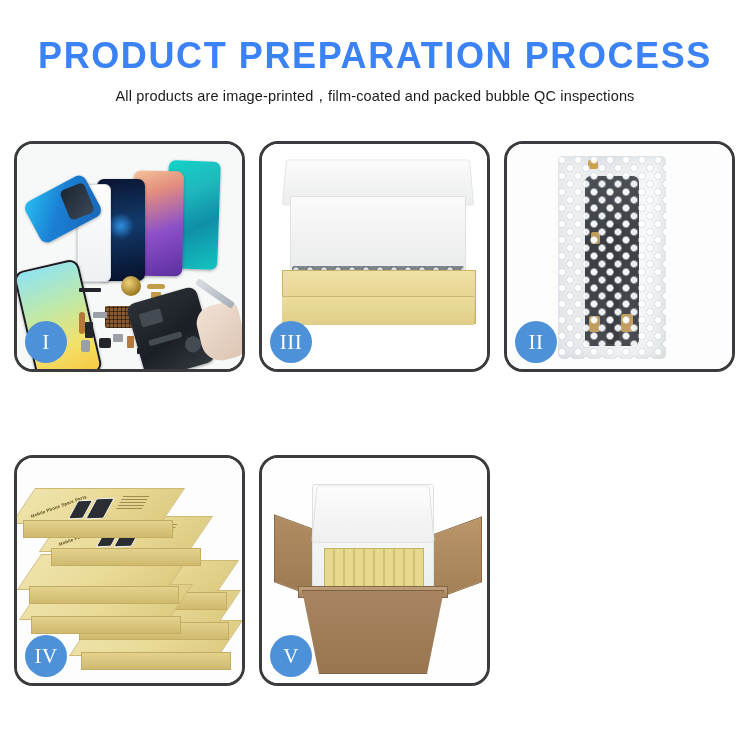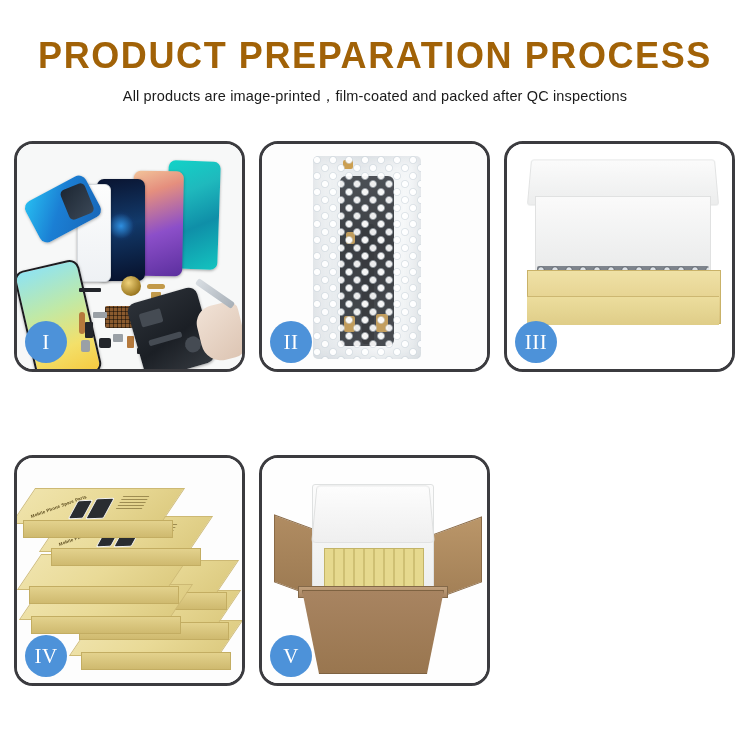--- a/index.html
+++ b/index.html
@@ -20,21 +20,21 @@
   .header {
     width: 750px;
     padding-top: 38px;
     text-align: center;
   }
   .page-title {
     font-size: 36px;
     font-weight: 700;
     letter-spacing: 1.6px;
     line-height: 1;
-    color: #a16207;
+    color: #3b82f6;
     white-space: nowrap;
   }
   .page-subtitle {
     margin-top: 13px;
     font-size: 14.5px;
     font-weight: 400;
     letter-spacing: .15px;
     color: #1a1a1a;
     white-space: nowrap;
   }
@@ -330,21 +330,21 @@
   }
   .c6-tape{ position:absolute; background:rgba(125,102,73,.55); border-radius:1px; }
 
   .sr { position:absolute; width:1px; height:1px; overflow:hidden; clip:rect(0 0 0 0); }
 </style>
 </head>
 <body>
 
 <div class="header">
   <div class="page-title">PRODUCT PREPARATION PROCESS</div>
-  <div class="page-subtitle">All products are image-printed，film-coated and packed after QC inspections</div>
+  <div class="page-subtitle">All products are image-printed，film-coated and packed bubble QC inspections</div>
 </div>
 
 <div class="grid">
 
   <div class="panel">
     <div class="panel-photo">
       <div class="p1-bg"></div>
       <div class="phone-fan">
         <div class="ph ph-teal"></div>
         <div class="ph ph-purple"></div>
@@ -378,47 +378,47 @@
       </div>
       <div class="hand"></div>
       <div class="tweezer"></div>
     </div>
     <div class="badge">I</div>
     <span class="sr">Mobile phone screens, protective films and spare parts laid out</span>
   </div>
 
   <div class="panel">
     <div class="panel-photo">
+      <div class="p3-bg"></div>
+      <div class="foam-lid"></div>
+      <div class="foam-back"></div>
+      <div class="bubble-fill"></div>
+      <div class="box3-body"></div>
+      <div class="box3-front"></div>
+    </div>
+    <div class="badge">III</div>
+    <span class="sr">Bubble wrapped parts placed in a yellow inner box with foam padding</span>
+  </div>
+
+  <div class="panel">
+    <div class="panel-photo">
       <div class="p2-bg"></div>
       <div class="bubble-bag">
         <div class="inner-part">
           <div class="flex-strip"></div>
           <div class="gold-tab" style="left:6px;  top:56px;  width:9px;  height:12px;"></div>
           <div class="gold-tab" style="left:4px;  top:140px; width:11px; height:16px;"></div>
           <div class="gold-tab" style="left:36px; top:138px; width:12px; height:18px;"></div>
         </div>
         <div class="gold-tab" style="left:30px; top:4px; width:10px; height:9px;"></div>
         <div class="bubble-tex"></div>
       </div>
     </div>
     <div class="badge">II</div>
     <span class="sr">Individual part sealed inside a bubble wrap bag</span>
-  </div>
-
-  <div class="panel">
-    <div class="panel-photo">
-      <div class="p3-bg"></div>
-      <div class="foam-lid"></div>
-      <div class="foam-back"></div>
-      <div class="bubble-fill"></div>
-      <div class="box3-body"></div>
-      <div class="box3-front"></div>
-    </div>
-    <div class="badge">III</div>
-    <span class="sr">Bubble wrapped parts placed in a yellow inner box with foam padding</span>
   </div>
 
   <div class="panel">
     <div class="panel-photo">
       <div class="p4-bg"></div>
 
       <div class="kbox" style="left:64px; top:162px;">
         <div class="top"></div>
           <div class="side"></div>
       </div>

